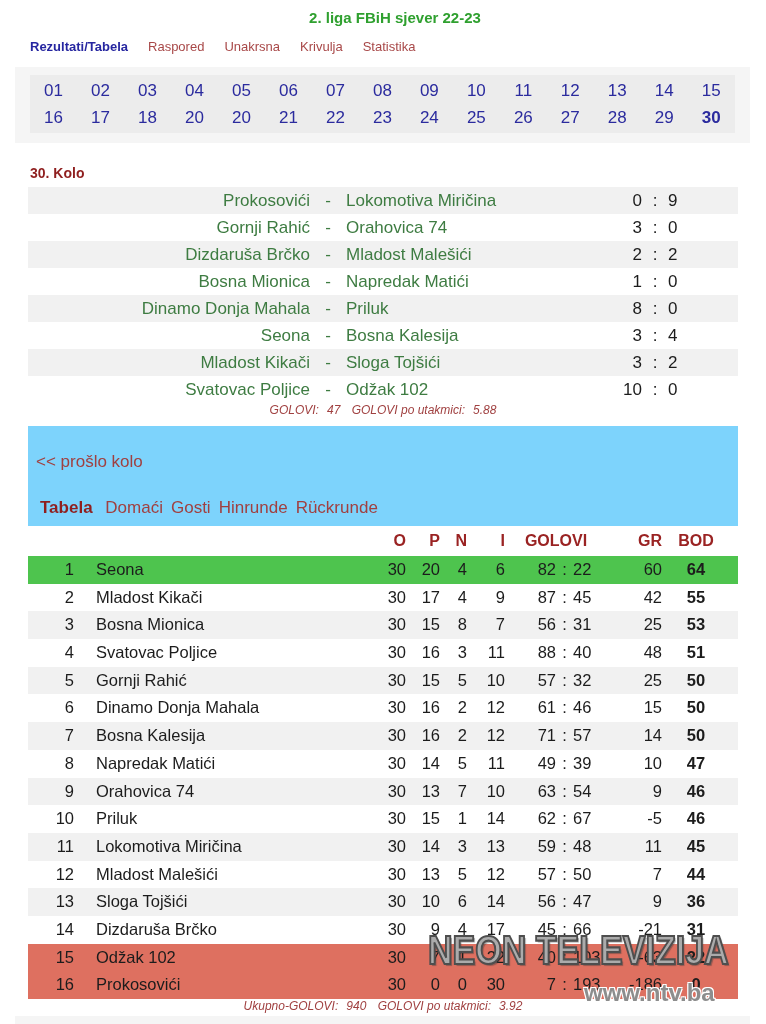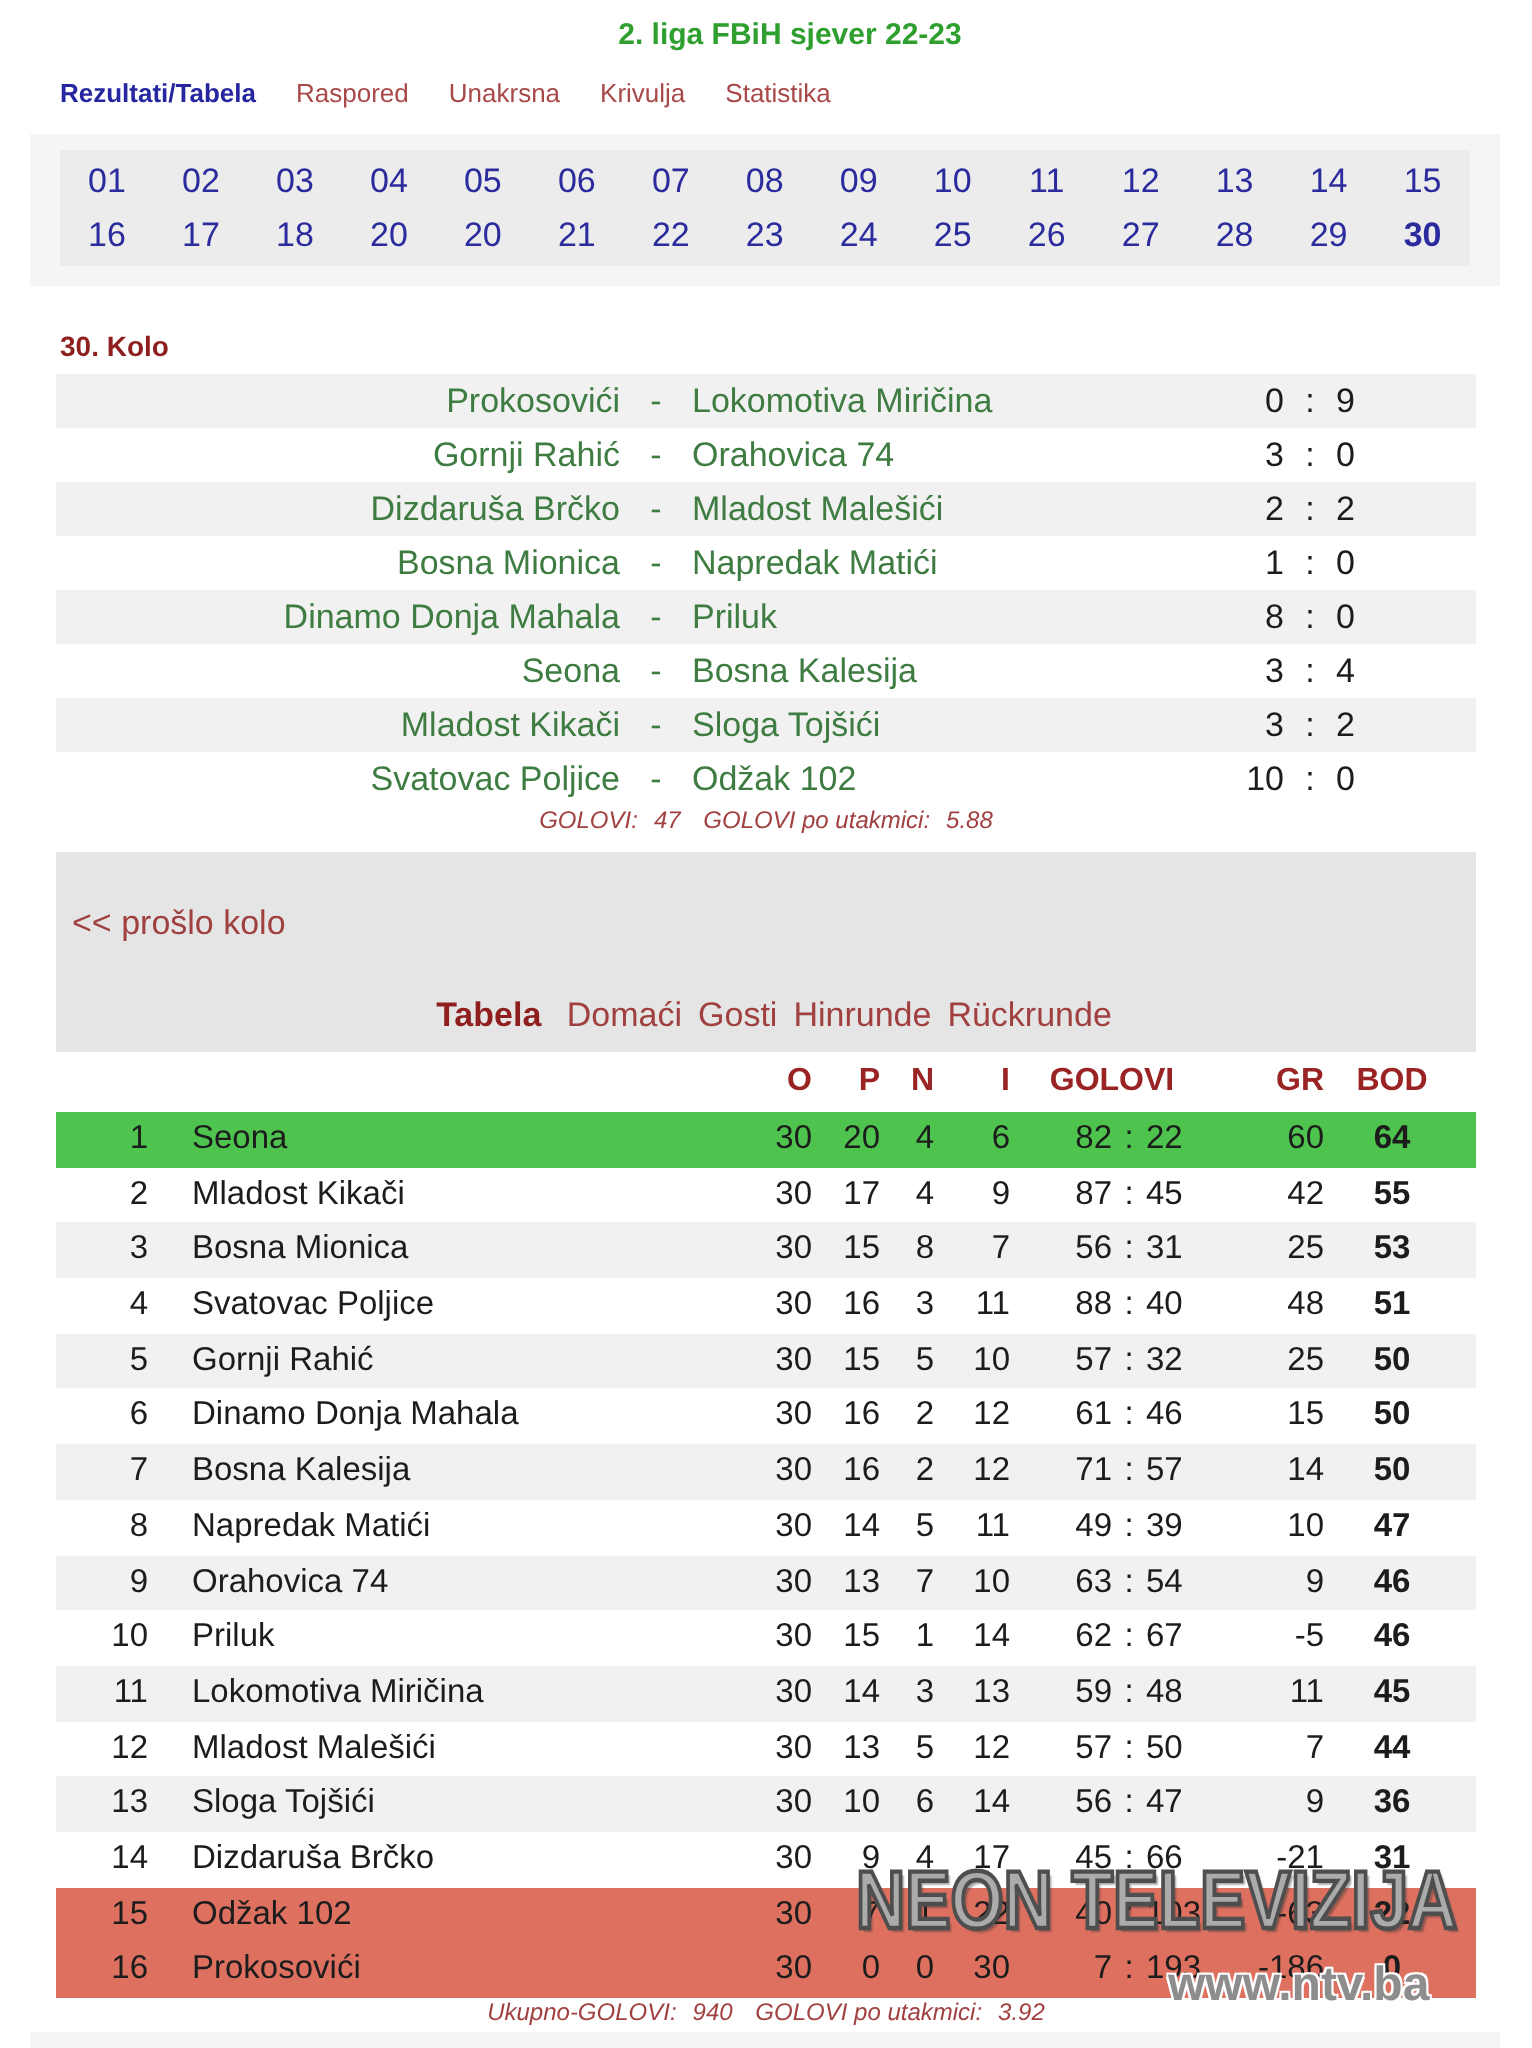--- a/index.html
+++ b/index.html
@@ -29,24 +29,24 @@
   .m-home { width:282px; text-align:right; color:#3e7c42; cursor:pointer; }
   .m-dash { width:36px; text-align:center; color:#3e7c42; }
   .m-away { width:266px; text-align:left; color:#3e7c42; cursor:pointer; }
   .m-hs { width:30px; text-align:right; }
   .m-sep { width:26px; text-align:center; }
   .m-as { width:30px; text-align:left; }
 
   .m-footnote, .t-footnote { margin-left:28px; width:710px; text-align:center; font-size:12px; color:#a04040; line-height:15px; }
   .m-footnote span, .t-footnote span { margin:0 4px;font-style:italic; }
 
-  .prev-section { margin:8px 0 0 28px; width:710px; height:100px; background:#e5e5e5;
+  .prev-section { margin:8px 0 0 28px; width:710px; height:100px; background:#7dd3fc;
                   display:flex; flex-direction:column; justify-content:space-between; padding:26px 0 8px 8px;gap:25px; }
   .prev-link { color:#a04040; font-size:17px; width:max-content; cursor:pointer; }
-  .table-nav { text-align:center; font-size:17px; color:#a04040; }
+  .table-nav { font-size:17px; color:#a04040; }
   .table-nav span { margin:0 4px; cursor:pointer; }
   .tn-active { color:#8f1f1f; font-weight:bold; }
 
   .ltable { margin-left:28px; width:710px; }
   .t-head { display:flex; height:30px; line-height:30px; font-size:16px; font-weight:bold; color:#9a2323; padding-right:8px; background:#fff; }
   .t-row { display:flex; height:27.7px; line-height:27.7px; font-size:16.5px; padding-right:8px; }
   .t-row.alt { background:#f1f1f1; }
   .t-row.hl-green { background:#4ec44e; }
   .t-row.hl-red { background:#de7060; }
   .c-pos { width:46px; text-align:right; }

